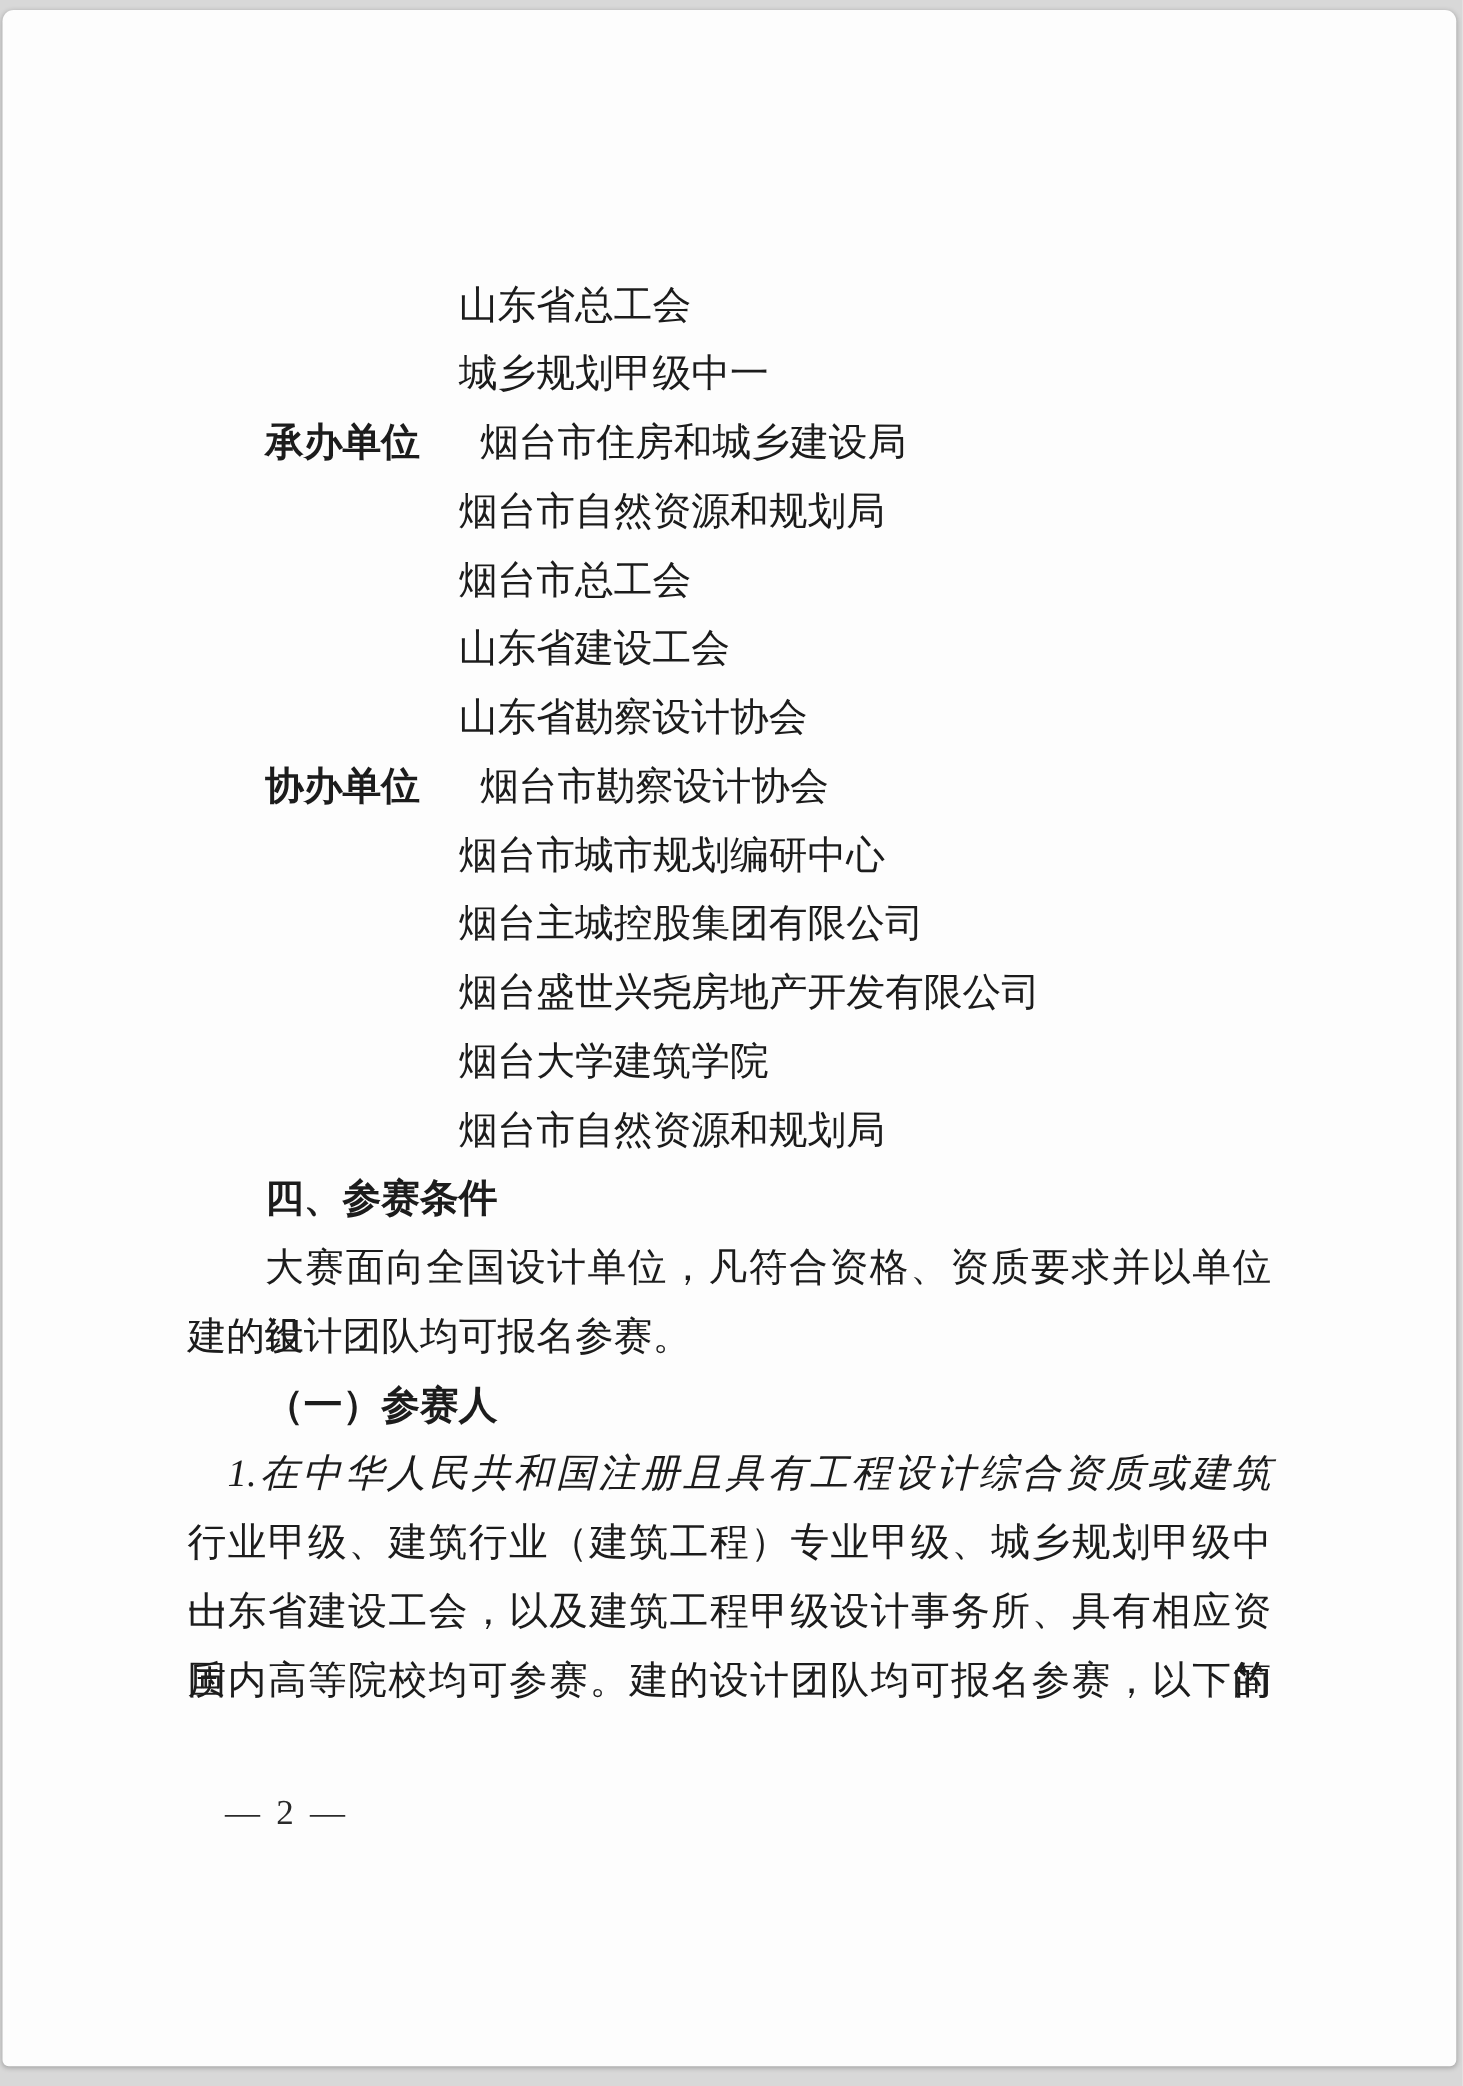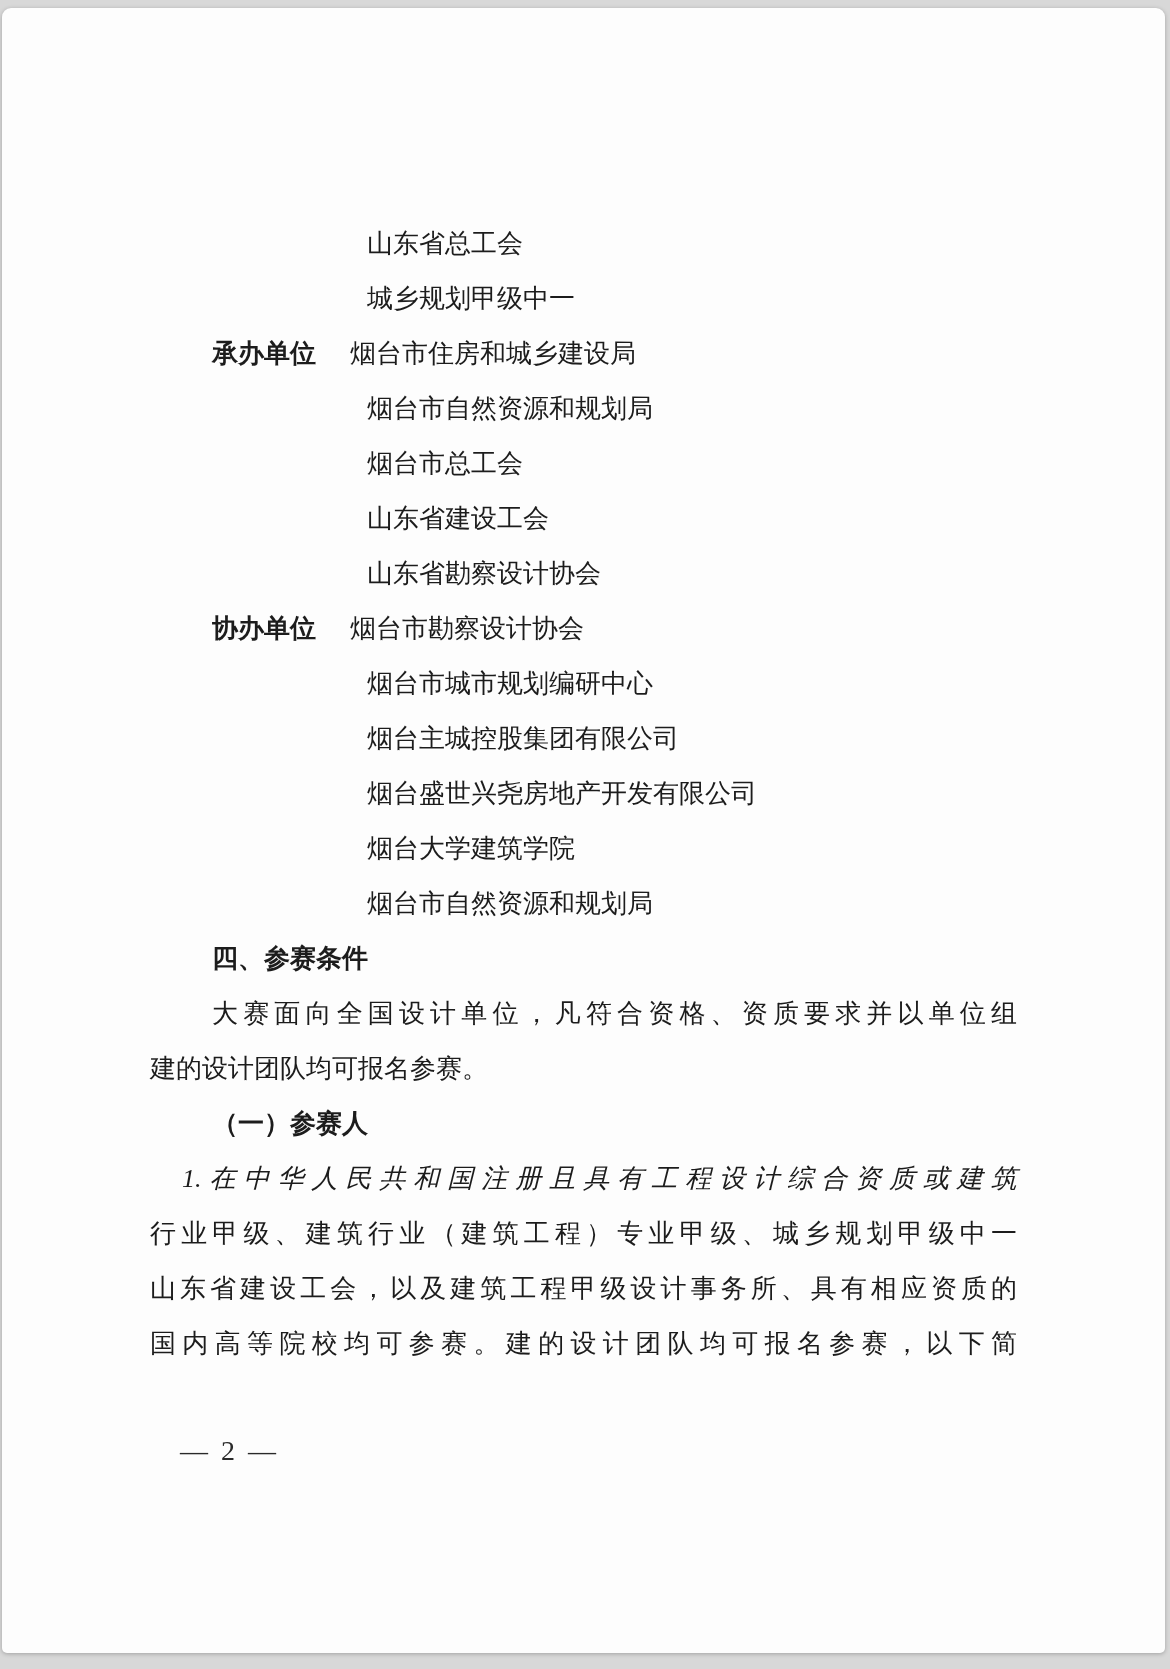--- a/index.html
+++ b/index.html
@@ -27,40 +27,40 @@
     box-shadow: 0 1px 4px rgba(0,0,0,0.25);
     overflow: hidden;
   }
   .content {
     padding: 208px 148px 0 148px;
     color: #1c1c1c;
   }
   .line {
     height: 55px;
     line-height: 55px;
-    font-size: 26px;
+    font-size: 31px;
     white-space: nowrap;
   }
   .just {
     white-space: normal;
     text-align: justify;
     text-align-last: justify;
   }
   .indent2 { padding-left: 62px; }
   .num-indent { padding-left: 32px; font-style: italic; }
   .list-cont { padding-left: 217px; }
   .org-label {
     display: inline-block;
     font-family: "Liberation Sans", sans-serif;
     font-weight: 700;
     letter-spacing: 0;
   }
   .org-first {
     display: inline-block;
-    margin-left: 34px;
+    margin-left: 48px;
   }
   .heading {
     font-family: "Liberation Sans", sans-serif;
     font-weight: 700;
     margin: 0;
   }
   .subheading {
     font-weight: 600;
   }
   .footer-line {

